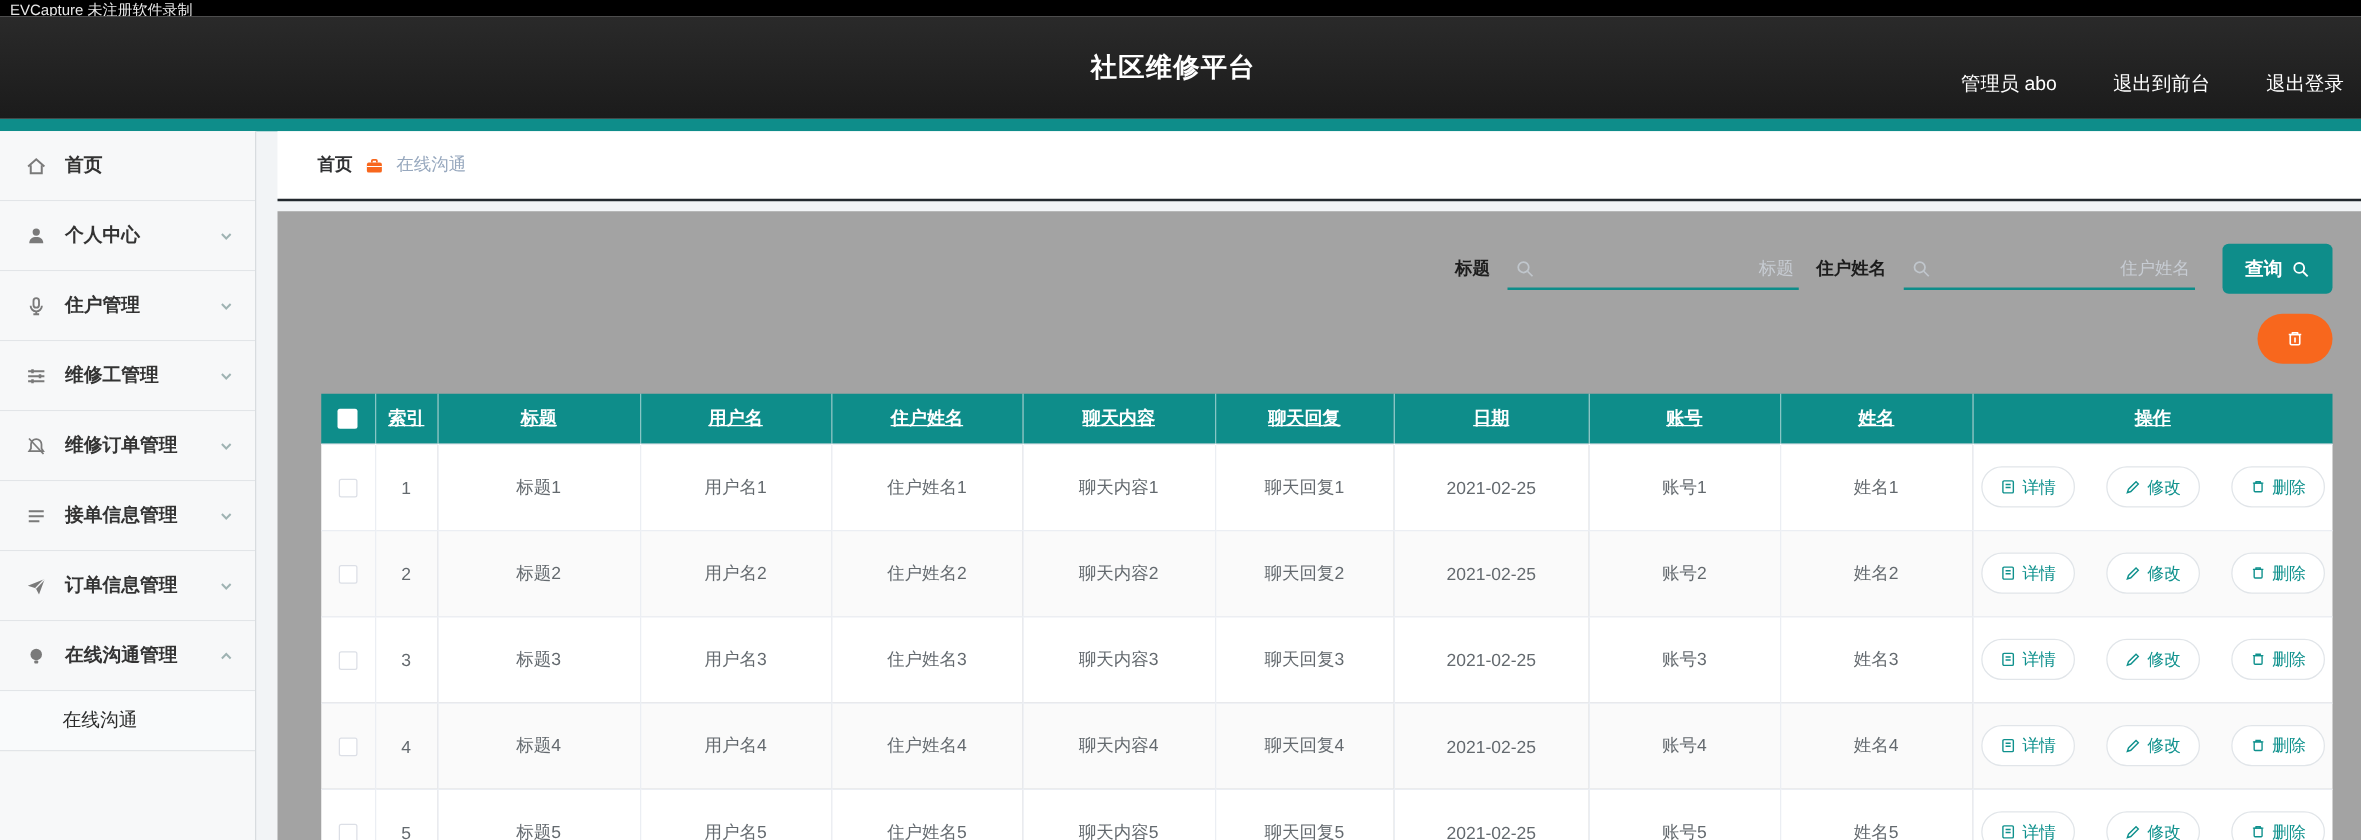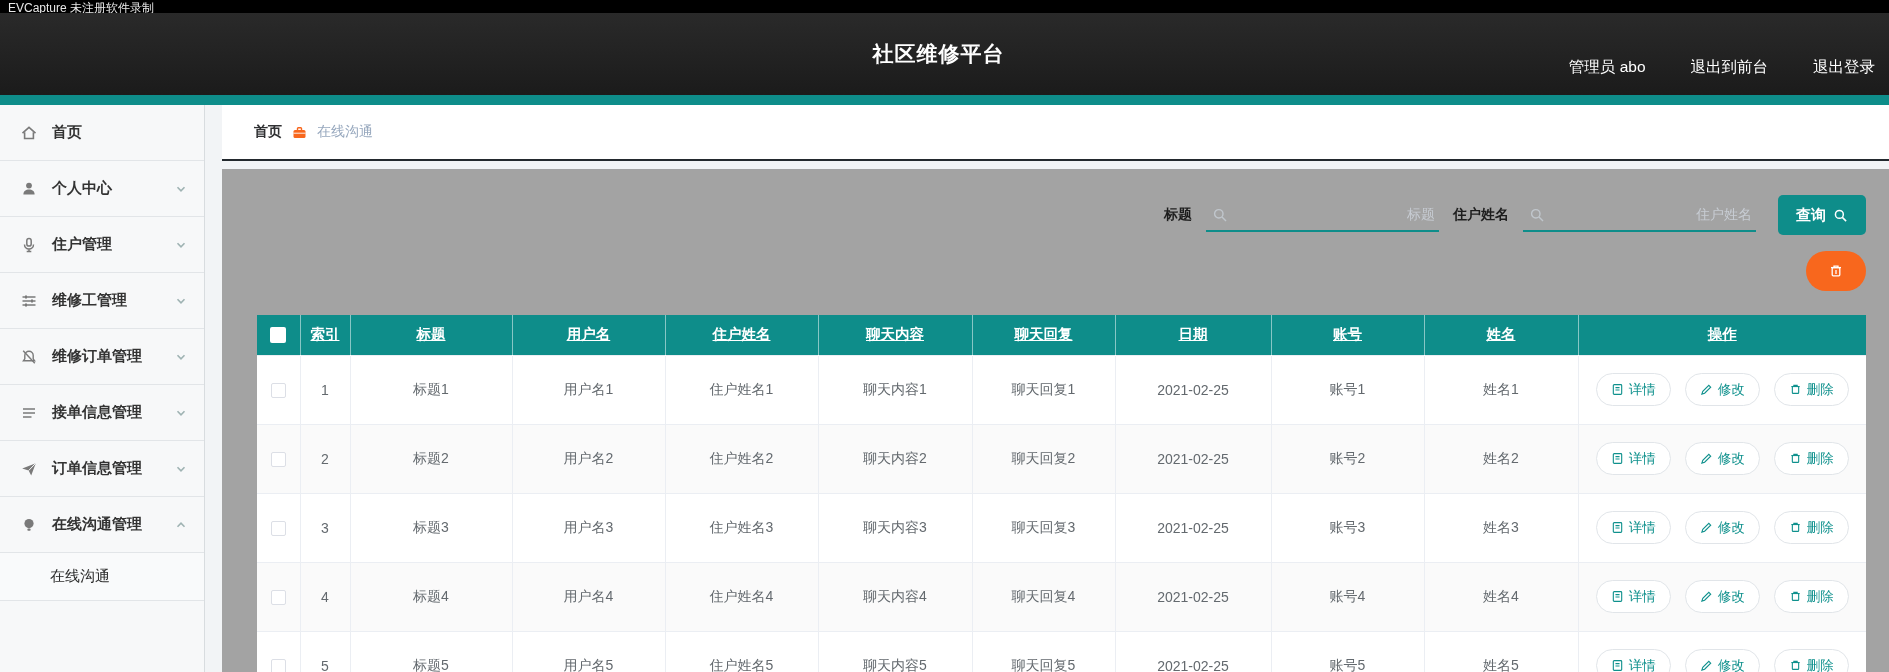--- a/index.html
+++ b/index.html
@@ -71,21 +71,21 @@
   tbody td { height:69px; text-align:center; font-size:14px; color:#63696e;
     border:1px solid #ebeef3; background:#fff; }
   tbody tr.alt td { background:#fafafa; }
   tbody td:first-child { border-left:none; }
   tbody td:last-child { border-right:none; }
 
   .cb { width:15px; height:15px; border:1px solid #dcdfe6; border-radius:2px; background:#fff;
     display:inline-block; vertical-align:middle; cursor:pointer; }
   .cb.head { border:none; background:#fff; width:16px; height:16px; }
 
-  .act-btns { display:flex; justify-content:center; gap:14px; }
+  .act-btns { display:flex; justify-content:center; gap:25px; }
   .pill { display:inline-flex; align-items:center; gap:5px; height:33px; padding:0 14px;
     background:#fff; border:1px solid #e1e5e9; border-radius:17px; color:#0f918d;
     font-size:13.5px; cursor:pointer; white-space:nowrap; }
   .pill svg { width:13px; height:13px; }
 </style>
 </head>
 <body>
 
 <div class="watermark-bar">EVCapture 未注册软件录制</div>
 

